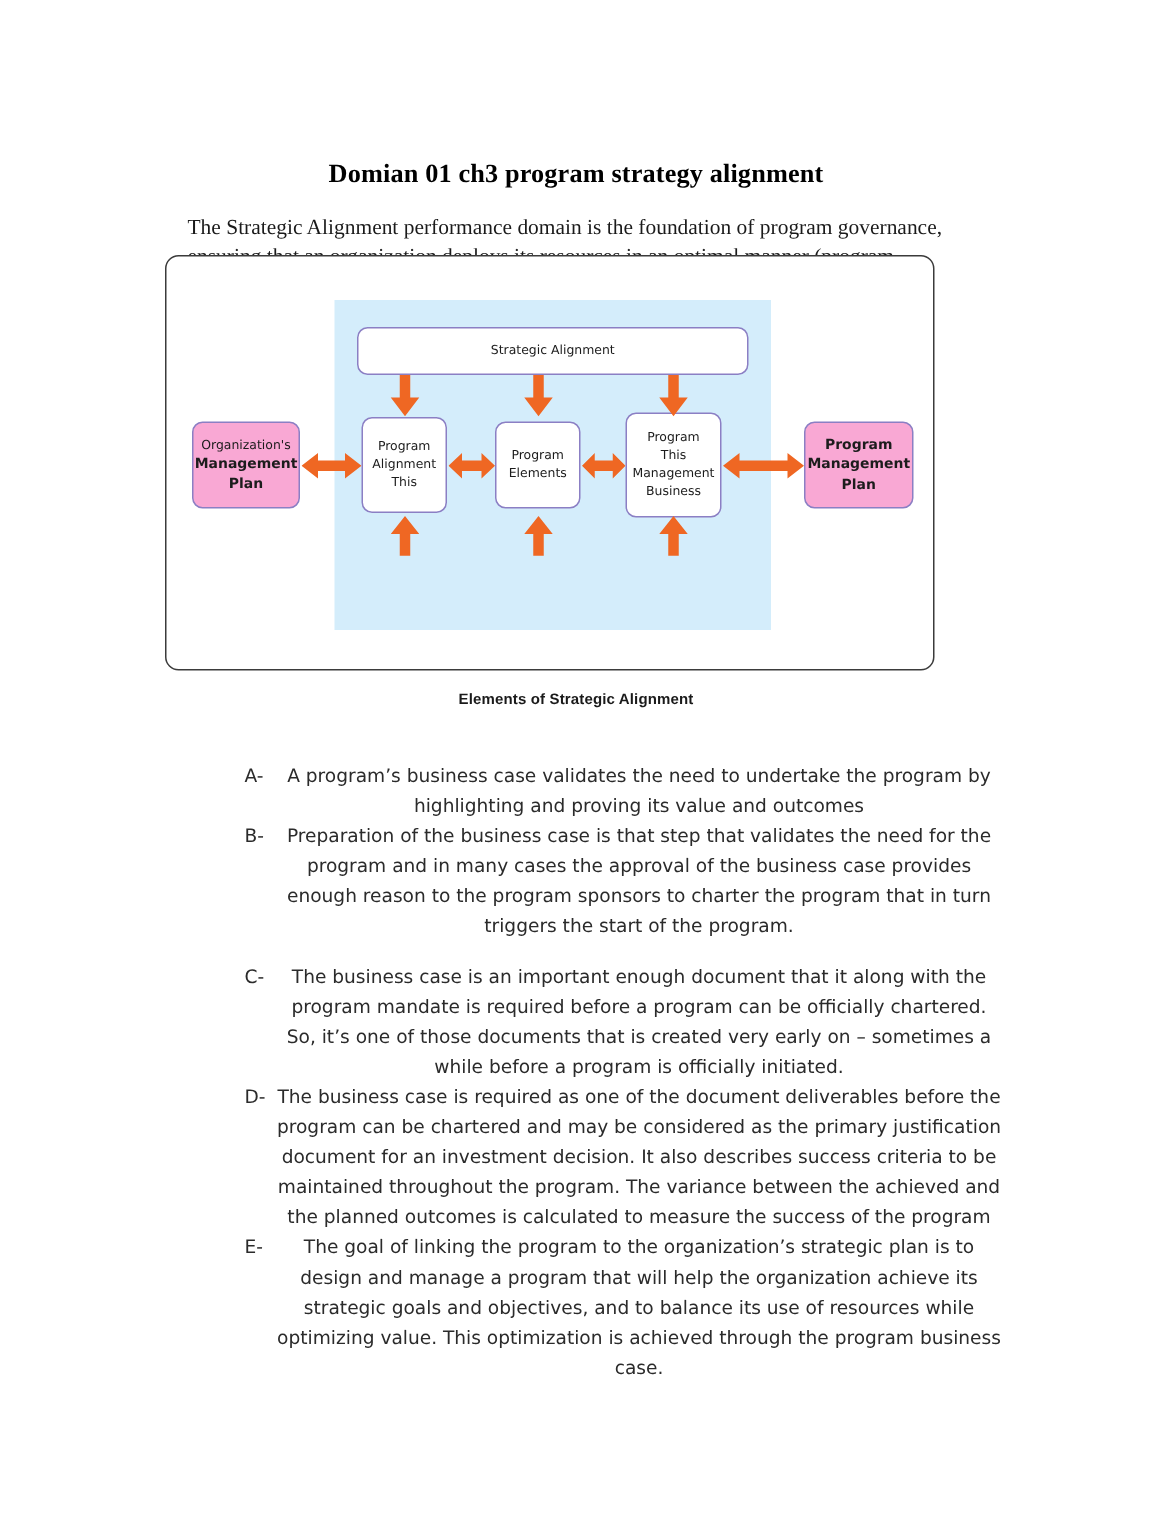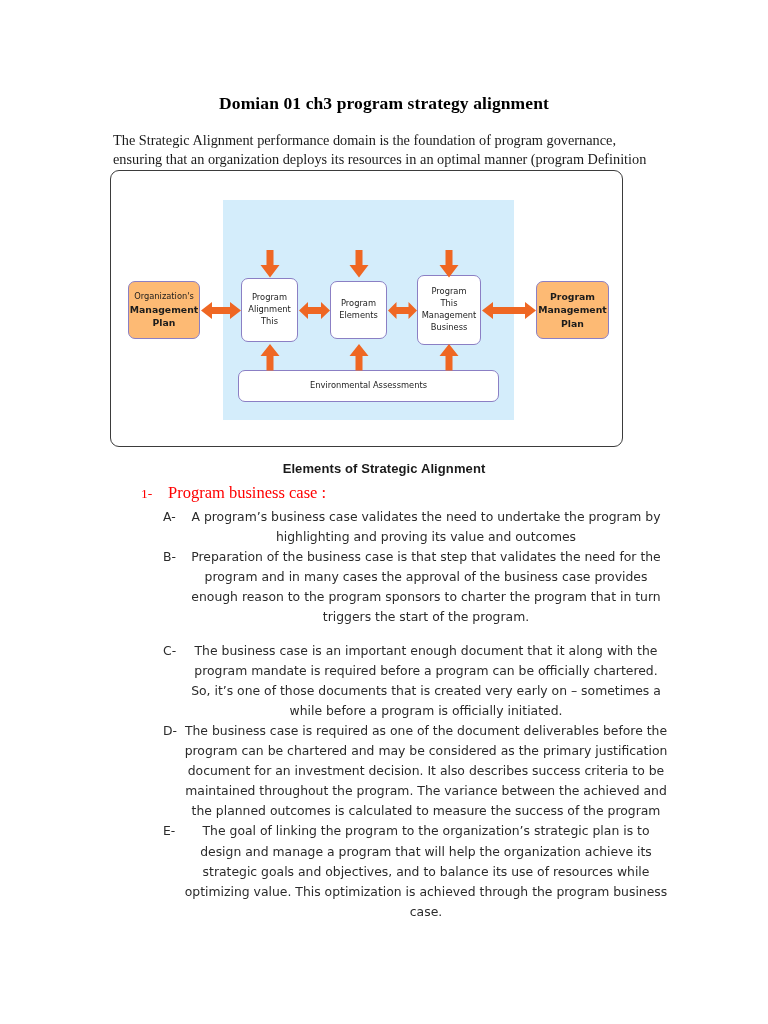--- a/index.html
+++ b/index.html
@@ -12,21 +12,21 @@
     height: 1024px;
     font-family: "Liberation Sans", sans-serif;
     color: #231f20;
     overflow: hidden;
     position: relative;
   }
   .page {
     width: 768px;
     height: 848px;
     box-sizing: border-box;
-    padding: 0;
+    padding: 12px;
     position: relative;
   }
 
   
   .doc-title {
     font-family: "Liberation Serif", serif;
     font-weight: bold;
     font-size: 17.5px;
     text-align: center;
     color: #000000;
@@ -83,21 +83,21 @@
     align-items: center;
     justify-content: center;
     text-align: center;
     font-family: "DejaVu Sans", sans-serif;
     font-size: 8.3px;
     line-height: 1.42;
     color: #1c1c1c;
     padding: 2px 3px;
   }
   .nbox.purple {
-    background: #fdba74;
+    background: #f9a8d4;
     border: 1.3px solid #8b7fc4;
   }
   .nbox.purple .ln-b {
     font-weight: bold;
     font-size: 9.3px;
   }
 
   
   .box-strategic-alignment {
     left: 127px; top: 47px; width: 261px; height: 32px;
@@ -132,21 +132,21 @@
 
   
   .figure-caption {
     position: absolute;
     left: 0;
     top: 461px;
     width: 768px;
     text-align: center;
     font-family: "Liberation Sans", sans-serif;
     font-weight: bold;
-    font-size: 13px;
+    font-size: 10px;
     color: #1a1a1a;
     letter-spacing: 0.1px;
   }
 
   
   .red-heading {
     position: absolute;
     left: 141px;
     top: 483px;
     font-family: "Liberation Serif", serif;
@@ -193,24 +193,24 @@
 
   <h1 class="doc-title">Domian 01  ch3 program strategy alignment</h1>
 
   <p class="intro">The Strategic Alignment performance domain is the foundation of program governance, ensuring that an organization deploys its resources in an optimal manner (program Definition phase)</p>
 
   <div class="figure-wrap">
     <div class="figure-frame">
 
       <div class="blue-panel"></div>
 
-
-      <div class="nbox box-environmental">
-        <span>Environmental Assessments</span>
-      </div>
+      <div class="nbox box-strategic-alignment">
+        <span>Strategic Alignment</span>
+      </div>
+
 
       <div class="nbox box-business-case">
         <div>
           <div>Program</div>
           <div>Alignment</div>
           <div>This</div>
         </div>
       </div>
 
       <div class="nbox box-charter">
@@ -296,23 +296,20 @@
         <svg width="54" height="21" viewBox="0 0 54 21">
             <polygon points="0,10.5 11,2 11,7 43,7 43,2 54,10.5 43,19 43,14 11,14 11,19" fill="#ef6723"></polygon>
           </svg>
       </div>
 
     </div>
   </div>
 
   <div class="figure-caption">Elements of Strategic Alignment</div>
 
-  <div class="red-heading">
-    <span class="num">1-</span><span>Program business case :</span>
-  </div>
 
   <div class="list">
     <div class="li">
       <span class="marker">A-</span>
       <span class="txt">A program’s business case validates the need to undertake the program by highlighting and proving its value and outcomes</span>
     </div>
     <div class="li">
       <span class="marker">B-</span>
       <span class="txt">Preparation of the business case is that step that validates the need for the program and in many cases the approval of the business case provides enough reason to the program sponsors to charter the program that in turn triggers the start of the program.</span>
     </div>

